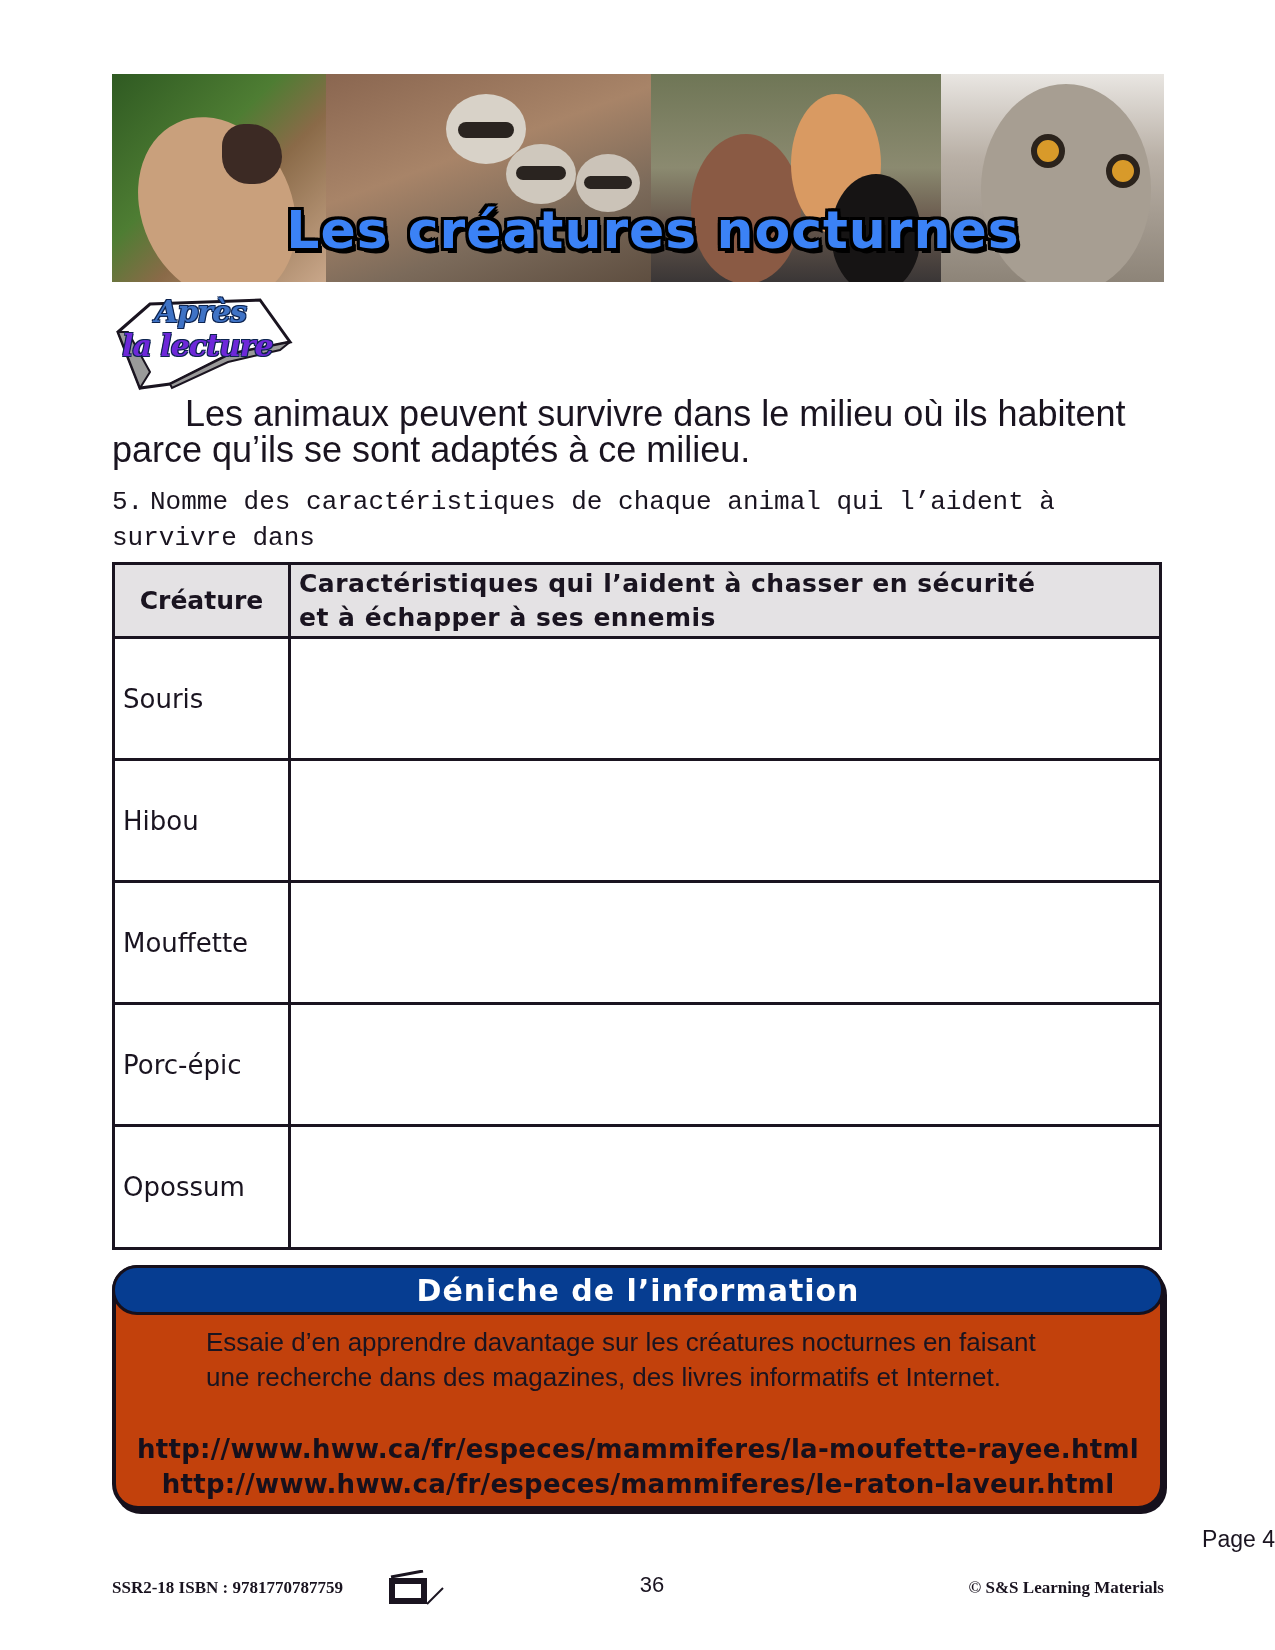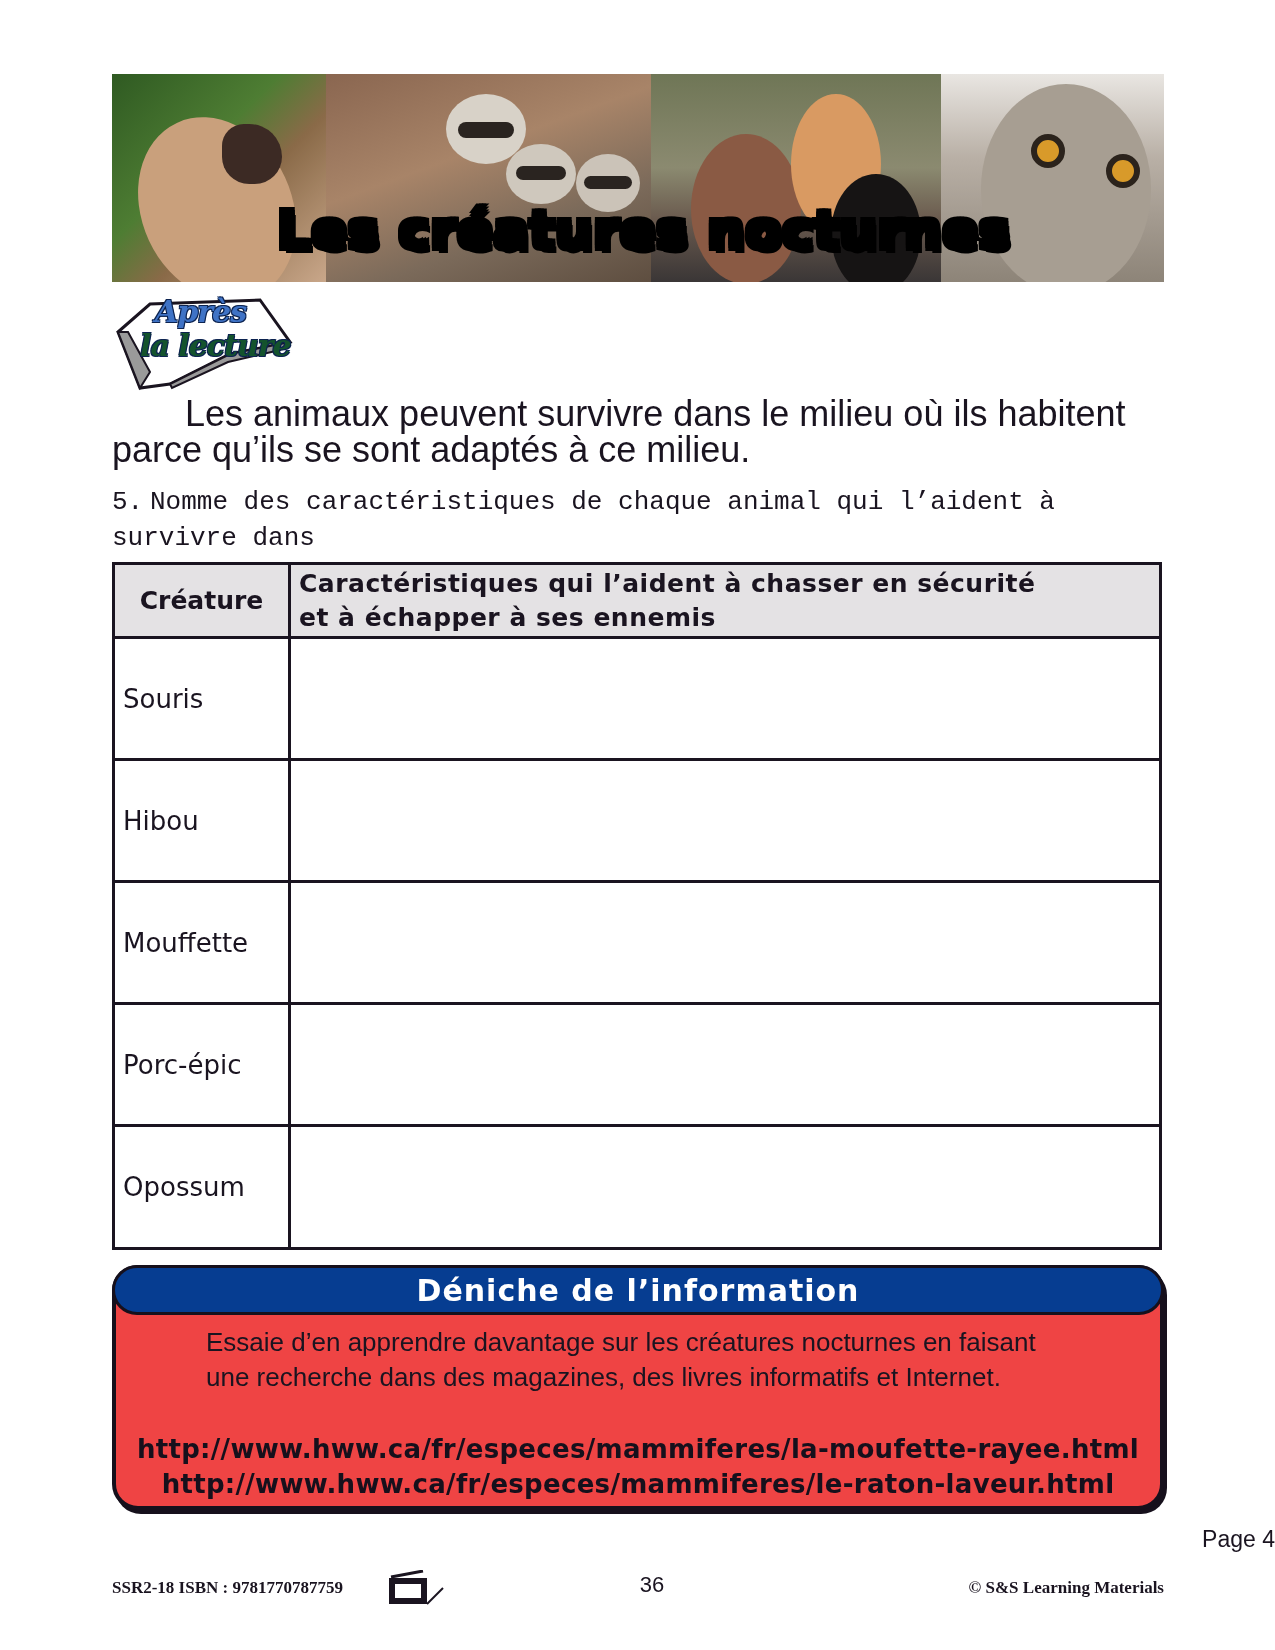--- a/index.html
+++ b/index.html
@@ -24,57 +24,57 @@
   .raccoon .s3 { left: 250px; top: 80px; width: 64px; height: 58px; background: #cbc3b8; }
   .raccoon .s3::after { content: ""; position: absolute; left: 8px; top: 22px; width: 48px; height: 13px; background: #2a2420; border-radius: 7px; }
   .fox .s1 { left: 40px; top: 60px; width: 110px; height: 150px; background: #8a5a44; }
   .fox .s2 { left: 140px; top: 20px; width: 90px; height: 140px; background: #d99a62; }
   .fox .s3 { left: 180px; top: 100px; width: 90px; height: 120px; background: #161414; }
   .owl .s1 { left: 40px; top: 10px; width: 170px; height: 210px; background: #a79e92; }
   .owl .s2 { left: 90px; top: 60px; width: 34px; height: 34px; background: #d89a2a; border: 6px solid #2b231c; }
   .owl .s3 { left: 165px; top: 80px; width: 34px; height: 34px; background: #d89a2a; border: 6px solid #2b231c; }
 
   .banner-title {
-    position: absolute; left: 124px; top: 200px; width: 1040px; text-align: center;
-    font-family: "DejaVu Sans", sans-serif; font-weight: bold; font-size: 52px; color: #000000;
+    position: absolute; left: 133px; top: 200px; width: 1040px; text-align: center;
+    font-family: "DejaVu Sans", sans-serif; font-weight: bold; font-size: 52px; color: #3b82f6;
     letter-spacing: 1px;
     text-shadow: -3px -3px 0 #000, 3px -3px 0 #000, -3px 3px 0 #000, 3px 3px 0 #000,
                  0 3px 0 #000, 0 -3px 0 #000, 3px 0 0 #000, -3px 0 0 #000, 4px 5px 0 #000;
   }
 
   
   .badge { position: absolute; left: 110px; top: 292px; width: 190px; height: 100px; }
   .badge svg { position: absolute; left: 0; top: 0; }
   .badge-line1, .badge-line2 {
     position: absolute; font-family: "DejaVu Serif", serif; font-style: italic; font-weight: bold;
     color: #1f4f9e; font-size: 30px; letter-spacing: -1px;
     text-shadow: -1px -1px 0 #0c2350, 1px -1px 0 #0c2350, -1px 1px 0 #0c2350, 1px 1px 0 #0c2350;
   }
   .badge-line1 { left: 45px; top: 2px; color: #3f73c6; }
-  .badge-line2 { left: 30px; top: 36px; color: #14532d; }
+  .badge-line2 { left: 12px; top: 36px; color: #6d28d9; }
 
   
   .intro { position: absolute; left: 112px; top: 396px; width: 1050px; font-family: "Liberation Sans", sans-serif; font-size: 36px; line-height: 36px; color: #1a1420; }
   .intro .indent { display: inline-block; width: 73px; }
   .question { position: absolute; left: 112px; top: 484px; width: 1050px; font-family: Liberation Mono, monospace; font-size: 26px; line-height: 36px; color: #1a1420; }
   .question .num { display: inline-block; width: 38px; }
   .question .cont { display: block; padding-left: 38px; text-align: center; }
 
   
   .table { position: absolute; left: 112px; top: 562px; width: 1050px; border: 3px solid #1a1420; border-collapse: collapse; }
   .table td, .table th { border: 3px solid #1a1420; vertical-align: middle; }
   .table th { background: #e4e2e4; height: 74px; text-align: left; font-family: "DejaVu Sans", sans-serif; font-weight: bold; font-size: 25px; line-height: 34px; color: #1a1420; }
   .table th.col1 { width: 176px; text-align: center; }
   .table th.col2 { padding-left: 8px; letter-spacing: 0.5px; }
   .table td { height: 122px; background: #ffffff; }
   .table td.name { padding-left: 8px; font-family: "DejaVu Sans", sans-serif; font-size: 26px; color: #1a1420; }
   .table tr.last td { height: 123px; }
 
   
-  .info { position: absolute; left: 112px; top: 1265px; width: 1052px; height: 245px; border: 4px solid #16101c; border-radius: 26px; background: #ef4444; box-shadow: 3px 4px 0 #16101c; }
+  .info { position: absolute; left: 112px; top: 1265px; width: 1052px; height: 245px; border: 4px solid #16101c; border-radius: 26px; background: #c2410c; box-shadow: 3px 4px 0 #16101c; }
   .info-header { position: absolute; left: -4px; top: -4px; width: 1052px; height: 50px; background: #063d91; border: 3px solid #16101c; border-radius: 26px 26px 26px 26px; display: flex; align-items: center; justify-content: center; }
   .info-title { font-family: "DejaVu Sans", sans-serif; font-weight: bold; font-size: 30px; color: #ffffff; letter-spacing: 1px; }
   .info-body { position: absolute; left: 90px; top: 56px; width: 940px; font-family: "Liberation Sans", sans-serif; font-size: 26px; line-height: 35px; color: #1a1420; }
   .info-links { position: absolute; left: 0; top: 163px; width: 1044px; text-align: center; font-family: "DejaVu Sans", sans-serif; font-weight: bold; font-size: 26px; line-height: 35px; color: #16101c; letter-spacing: 0.3px; }
 
   
   .page-label { position: absolute; left: 0; width: 1275px; top: 1526px; text-align: right; font-family: "Liberation Sans", sans-serif; font-size: 23px; color: #1a1420; }
   .footer { position: absolute; left: 112px; top: 1570px; width: 1052px; height: 36px; font-family: "Liberation Serif", serif; font-size: 17px; color: #1a1420; }
   .footer-code { position: absolute; left: 0; top: 8px; font-weight: bold; }
   .footer-icon { position: absolute; left: 275px; top: 0; }

